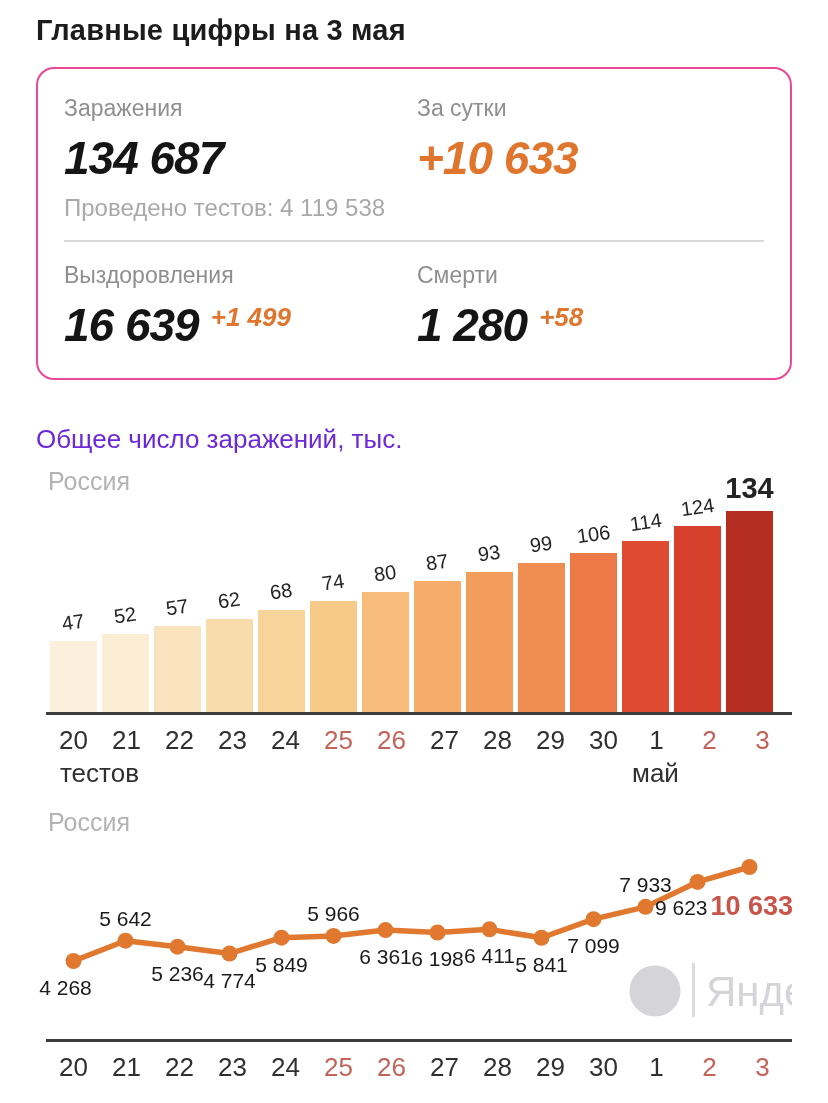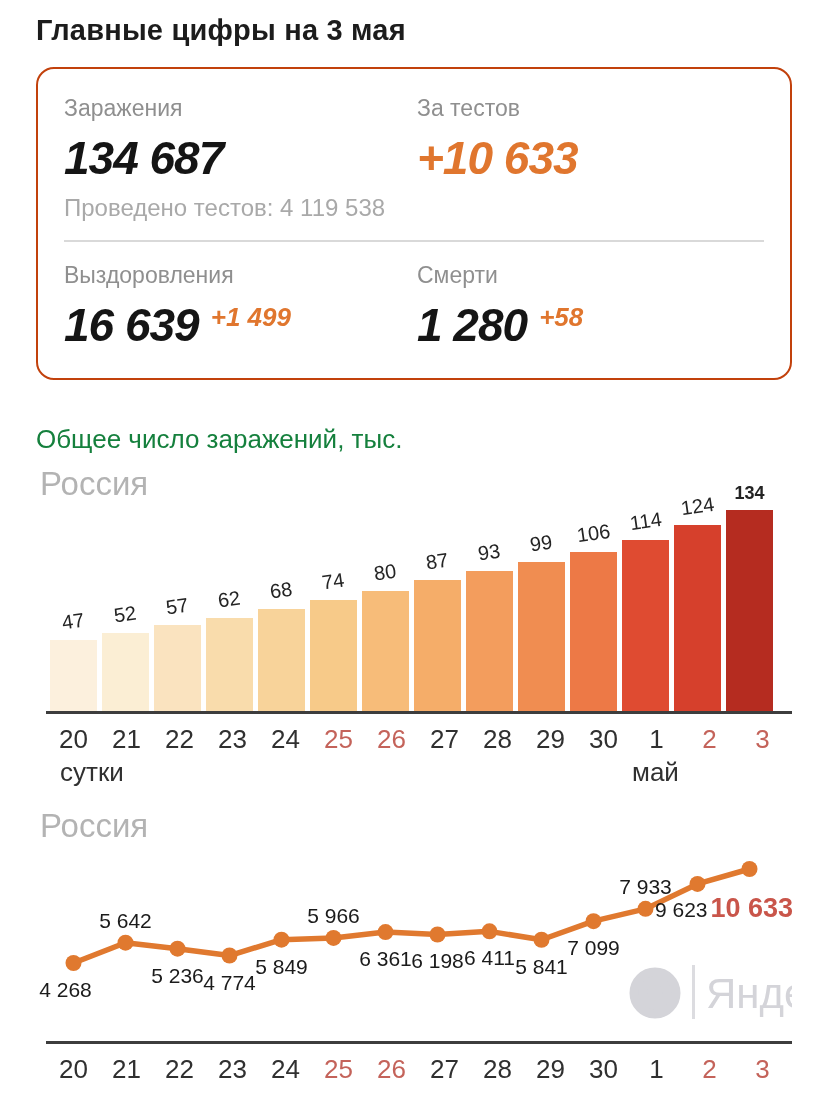--- a/index.html
+++ b/index.html
@@ -5,40 +5,40 @@
   html,body{margin:0;padding:0;background:#ffffff;}
   body{
     width:828px;height:1103px;overflow:hidden;box-sizing:border-box;
     font-family:"Liberation Sans",sans-serif;color:#1a1a1a;
   }
   .content{padding:14px 36px 0;}
 
   .page-title{font-size:29px;font-weight:700;margin:0 0 20px;color:#1c1c1c;letter-spacing:.2px;}
 
   
-  .card{border:2px solid #c2410c;border-radius:18px;padding:26px 26px 28px;background:#fff;}
+  .card{border:2px solid #ec4899;border-radius:18px;padding:26px 26px 28px;background:#fff;}
   .card-grid{display:grid;grid-template-columns:353px 1fr;}
   .stat-label{font-size:23px;color:#8f8f8f;margin-bottom:12px;}
   .stat-value{font-size:46px;font-weight:700;letter-spacing:-1px;color:#151515;line-height:1.05;white-space:nowrap;font-style:italic;}
   .stat-value.accent{color:var(--accent);}
   .stat-sub{font-size:24px;color:#a9a9a9;margin-top:12px;}
   .stat-delta{font-size:26px;font-weight:700;color:var(--accent);margin-left:12px;vertical-align:15px;letter-spacing:0;}
   .card-divider{grid-column:1/-1;border-top:2px solid #d9d9d9;margin:18px 0 20px;}
 
   
   .bar-section{margin-top:44px;}
   .line-section{margin-top:16px;}
-  .chart-title{font-size:26px;font-weight:400;color:#15803d;margin:0 0 10px;}
-  .chart-subtitle{font-size:33px;color:#b3b3b3;margin:4px;}
+  .chart-title{font-size:26px;font-weight:400;color:#6d28d9;margin:0 0 10px;}
+  .chart-subtitle{font-size:25px;color:#b3b3b3;margin:12px;}
 
   
   .bar-track{display:flex;align-items:flex-end;gap:5px;margin-left:14px;height:238px;margin-top:-34px;position:relative;}
   .bar-col{width:47px;display:flex;flex-direction:column;align-items:center;justify-content:flex-end;}
   .bar-value{font-size:20px;color:#242424;margin-bottom:7px;transform:rotate(-8deg);white-space:nowrap;}
-  .bar-value.emph{font-size:18px;font-weight:700;transform:none;margin-bottom:6px;}
+  .bar-value.emph{font-size:29px;font-weight:700;transform:none;margin-bottom:6px;}
   .bar{width:47px;}
 
   .axis{border-top:3px solid #3d3d3d;margin-left:10px;width:746px;}
   .dates-row{display:flex;gap:6px;margin-left:14px;margin-top:10px;}
   .date-cell{width:47px;text-align:center;font-size:26px;color:#303030;}
   .date-cell.weekend{color:var(--weekend);}
   .months-row{position:relative;height:34px;margin-top:2px;}
   .month-label{position:absolute;top:0;font-size:26px;color:#303030;white-space:nowrap;}
 
   
@@ -57,21 +57,21 @@
   <h1 class="page-title">Главные цифры на 3 мая</h1>
 
   <div class="card">
     <div class="card-grid">
       <div>
         <div class="stat-label">Заражения</div>
         <div class="stat-value">134 687</div>
         <div class="stat-sub">Проведено тестов: 4 119 538</div>
       </div>
       <div>
-        <div class="stat-label">За тестов</div>
+        <div class="stat-label">За сутки</div>
         <div class="stat-value accent">+10 633</div>
       </div>
 
       <div class="card-divider"></div>
 
       <div>
         <div class="stat-label">Выздоровления</div>
         <div class="stat-value"><span>16 639</span><span class="stat-delta">+1 499</span></div>
       </div>
       <div>
@@ -153,21 +153,21 @@
         <span class="date-cell weekend">26</span>
         <span class="date-cell">27</span>
         <span class="date-cell">28</span>
         <span class="date-cell">29</span>
         <span class="date-cell">30</span>
         <span class="date-cell">1</span>
         <span class="date-cell weekend">2</span>
         <span class="date-cell weekend">3</span>
       </div>
     <div class="months-row">
-        <span class="month-label" style="left: 24px;">сутки</span>
+        <span class="month-label" style="left: 24px;">тестов</span>
         <span class="month-label" style="left: 596px;">май</span>
       </div>
   </div>
 
   <div class="line-section">
     <div class="chart-subtitle">Россия</div>
     <svg class="line-svg" width="756" height="190" viewBox="0 0 756 190">
       <g>
         <circle class="wm" cx="619" cy="142" r="21" fill="none" stroke="#d4d4d9" stroke-width="9"></circle>
         <circle class="wm" cx="619" cy="142" r="8"></circle>

